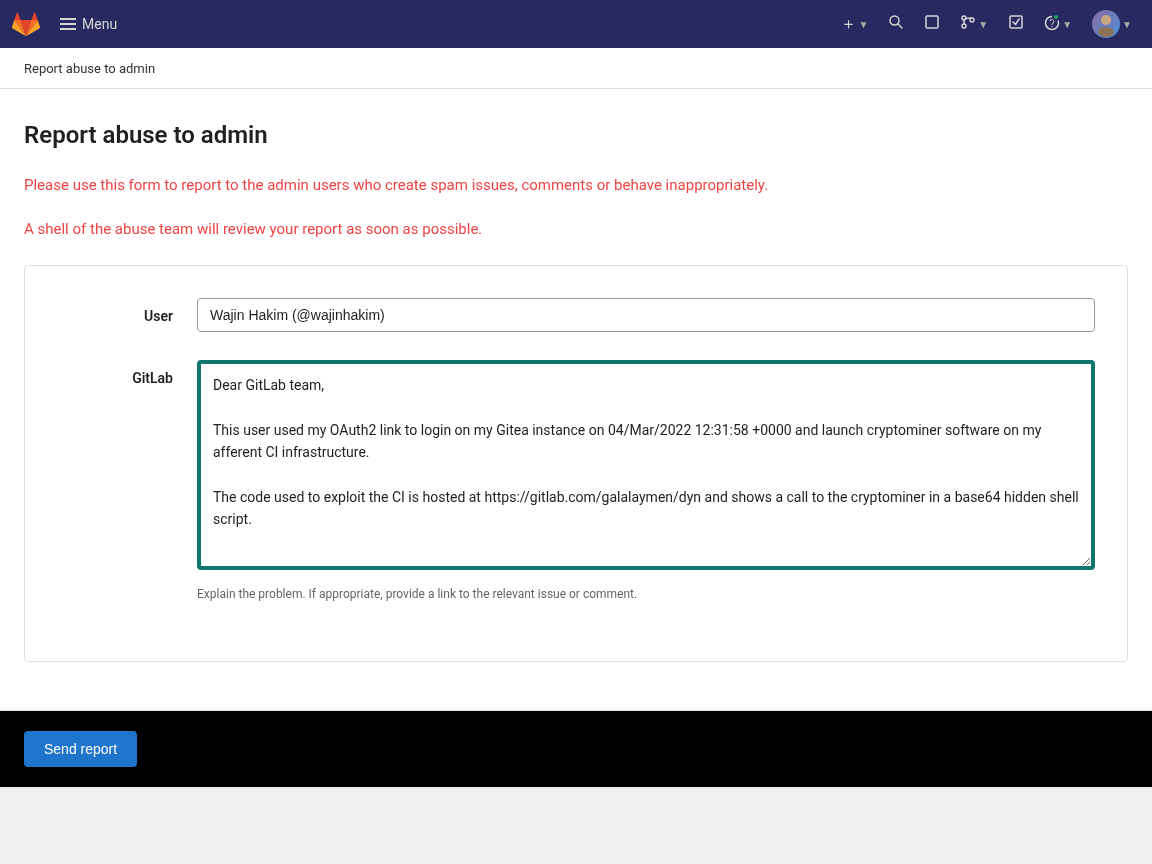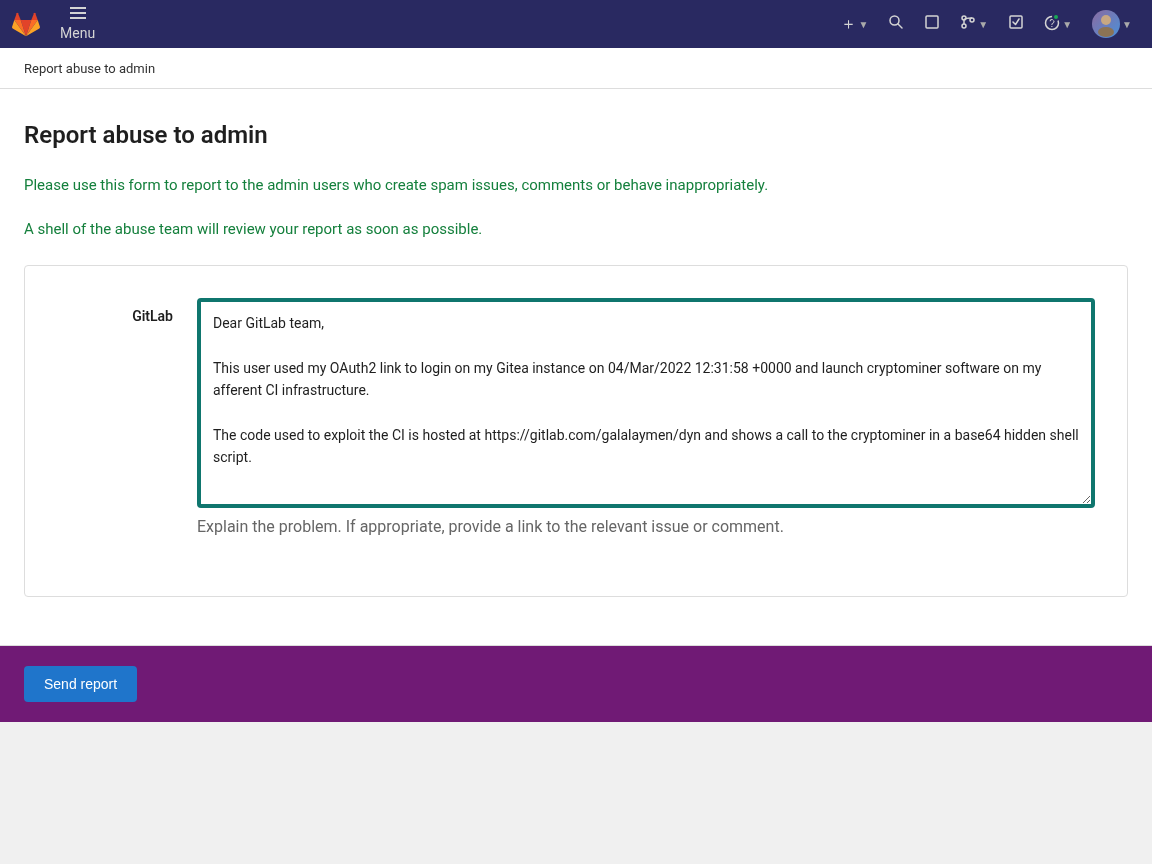--- a/index.html
+++ b/index.html
@@ -39,21 +39,20 @@
     }
 
     .navbar-menu {
       display: flex;
       align-items: center;
       gap: 6px;
       color: #d4d4d4;
       cursor: pointer;
       padding: 4px 8px;
       border-radius: 4px;
-      flex-direction: column;
     }
 
     .hamburger-icon {
       display: flex;
       flex-direction: column;
       gap: 3px;
     }
 
     .hamburger-icon span {
       display: block;
@@ -128,21 +127,21 @@
 
     .page-title {
       font-size: 24px;
       font-weight: 600;
       color: #1f1f1f;
       margin-bottom: 24px;
     }
 
     .description-text {
       font-size: 15px;
-      color: #15803d;
+      color: #ef4444;
       line-height: 1.6;
       margin-bottom: 20px;
     }
 
     
     .form-section {
       border: 1px solid #ddd;
       border-radius: 4px;
       margin-top: 24px;
       padding: 32px 32px;
@@ -189,28 +188,28 @@
       outline: none;
       color: #1f1f1f;
       background: white;
       resize: vertical;
       min-height: 210px;
       line-height: 1.6;
       font-family: inherit;
     }
 
     .form-hint {
-      font-size: 16px;
+      font-size: 12px;
       color: #666;
-      margin-top: 6px;
+      margin-top: 14px;
     }
 
     
     .footer-section {
-      background: #701a75;
+      background: #000000;
       padding: 20px 24px;
       border-top: 1px solid #ddd;
     }
 
     .send-report-btn {
       background: #1f75cb;
       color: white;
       border: none;
       border-radius: 4px;
       padding: 10px 20px;
@@ -339,20 +338,26 @@
 </div>
 
 <div class="main-content">
   <h1 class="page-title">Report abuse to admin</h1>
 
   <p class="description-text">Please use this form to report to the admin users who create spam issues, comments or behave inappropriately.</p>
   <p class="description-text">A shell of the abuse team will review your report as soon as possible.</p>
 
   <div class="form-section">
 
+    <div class="form-row">
+      <label class="form-label">User</label>
+      <div class="form-input-wrap">
+        <input type="text" class="form-input" value="Wajin Hakim (@wajinhakim)" style="">
+      </div>
+    </div>
 
     <div class="form-row">
       <label class="form-label">GitLab</label>
       <div class="form-input-wrap">
         <textarea class="form-textarea" style="">Dear GitLab team,
 
 This user used my OAuth2 link to login on my Gitea instance on 04/Mar/2022 12:31:58 +0000 and launch cryptominer software on my afferent CI infrastructure.
 
 The code used to exploit the CI is hosted at https://gitlab.com/galalaymen/dyn and shows a call to the cryptominer in a base64 hidden shell script.</textarea>
         <p class="form-hint">Explain the problem. If appropriate, provide a link to the relevant issue or comment.</p>

